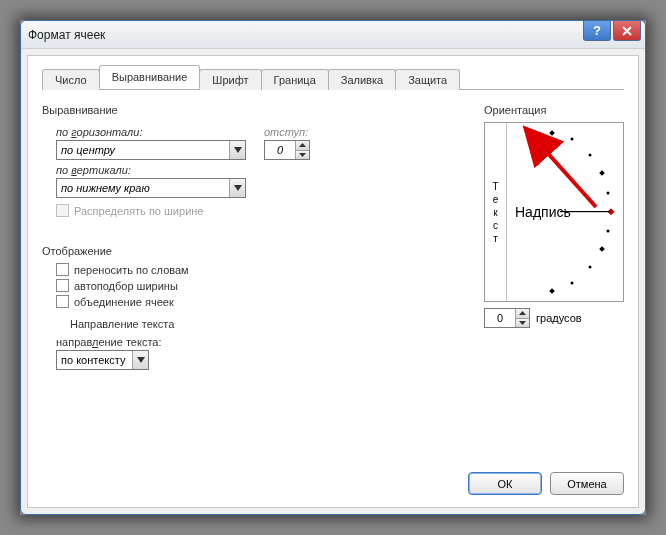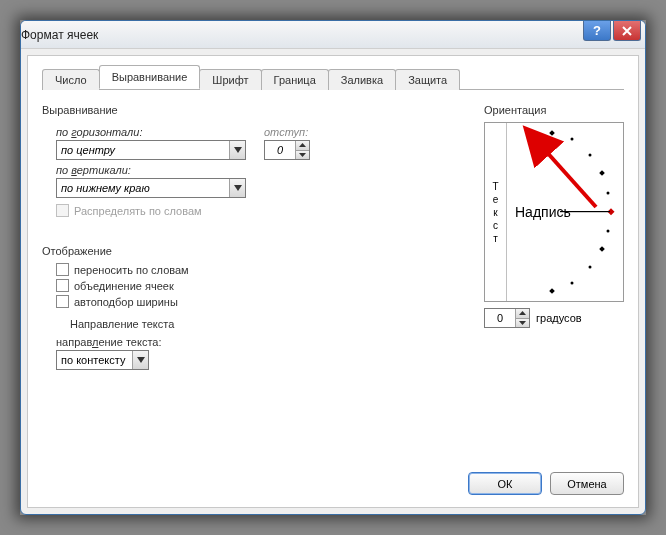--- a/index.html
+++ b/index.html
@@ -23,21 +23,21 @@
     background: #efefef;
     border: 1px solid #3a6ea5;
     border-radius: 6px;
     overflow: hidden;
   }
   .titlebar {
     height: 28px;
     background: linear-gradient(#f7f7f7, #e1e6ec);
     border-bottom: 1px solid #cfcfcf;
     display: flex; align-items: center;
-    padding-left: 0;
+    padding-left: 7px;
     position: relative;
   }
   .titlebar .title { color: #222; font-size: 12px; }
   .winbtns { position: absolute; right: 4px; top: 0; display: flex; }
   .winbtn {
     width: 28px; height: 20px;
     margin-left: 2px;
     border: 1px solid #4d6b94;
     border-top: none;
     border-radius: 0 0 3px 3px;
@@ -233,37 +233,37 @@
                       <svg viewBox="0 0 7 4">
                         <path d="M0 0 L7 0 L3.5 4 Z" fill="#333"></path>
                       </svg>
                     </div>
                 </div>
               </div>
             </div>
           </div>
           <div class="checkbox disabled" style="margin-top:6px;">
             <div class="cb"></div>
-              <span>Распределять по словам</span>
+              <span>Распределять по ширине</span>
           </div>
         </div>
 
         <div class="group-title" style="margin-top:28px;">Отображение</div>
         <div class="indent">
           <div class="checkbox">
             <div class="cb"></div>
               <span>переносить по словам</span>
           </div>
           <div class="checkbox">
             <div class="cb"></div>
-              <span>объединение ячеек</span>
+              <span>автоподбор ширины</span>
           </div>
           <div class="checkbox">
             <div class="cb"></div>
-              <span>автоподбор ширины</span>
+              <span>объединение ячеек</span>
           </div>
         </div>
 
         <div class="group-title" style="margin-top:10px;margin-left:28px;">Направление текста</div>
         <div class="indent">
           <span class="label">направ<span class="u">л</span>ение текста:</span>
           <div class="combo" style="width:93px;">
             <input readonly="" value="по контексту" style="">
             <div class="dropbtn">
               <svg viewBox="0 0 8 6">

